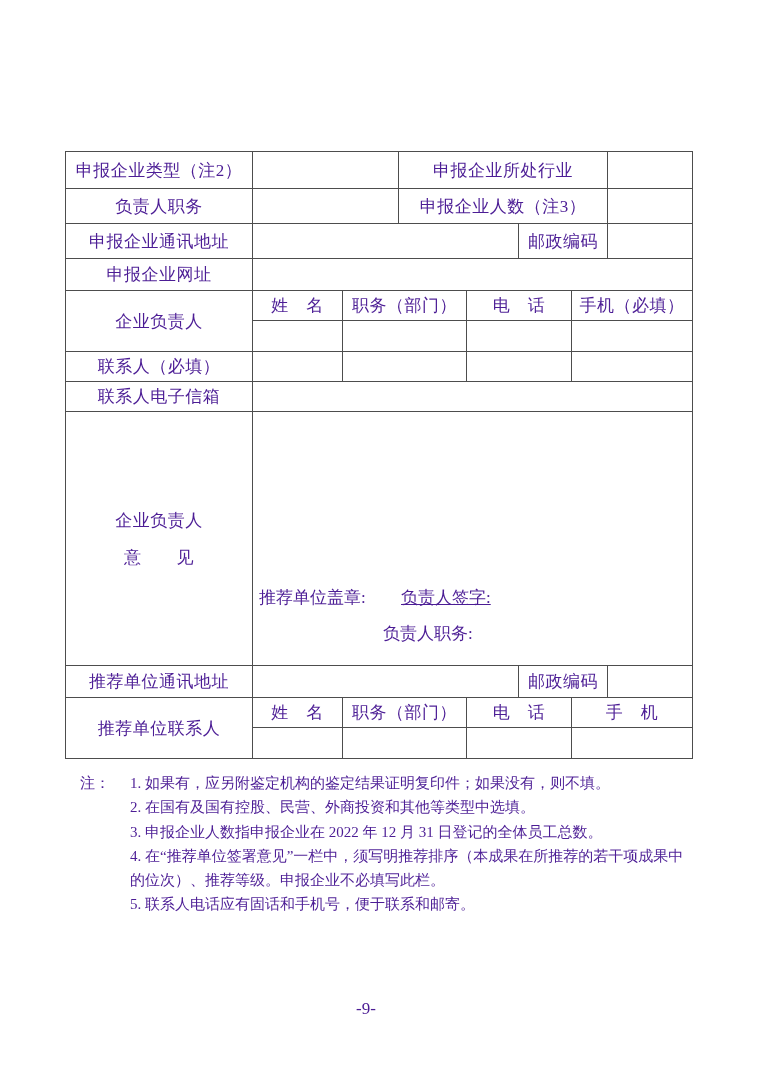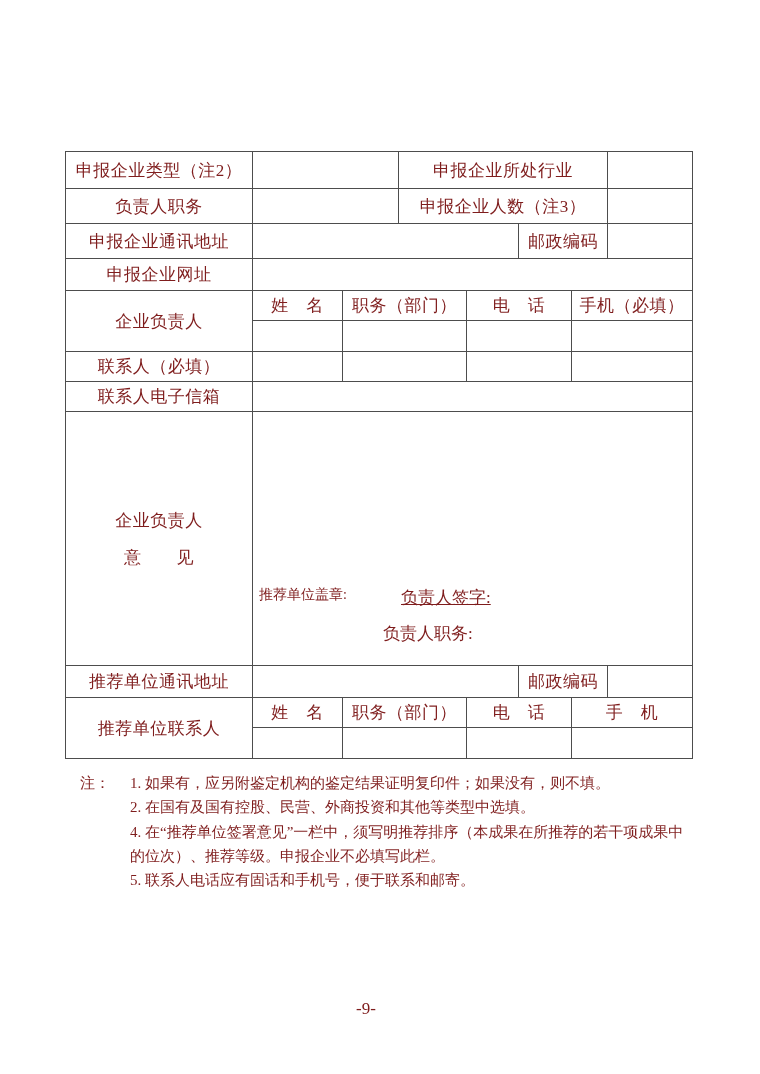--- a/index.html
+++ b/index.html
@@ -1,21 +1,21 @@
 <!DOCTYPE html>
 <html><head>
 <meta charset="utf-8">
 <style>
   html,body{margin:0;padding:0;background:#ffffff;}
   .sheet{
     position:relative;
     width:760px;height:1074px;
     background:#ffffff;
     font-family:"Liberation Serif","DejaVu Serif",serif;
-    color:#7f1d1d;
+    color:#4c1d95;
     overflow:hidden;
   }
   table.form-table{
     position:absolute;left:65px;top:151px;
     border-collapse:collapse;table-layout:fixed;
     width:628px;
   }
   table.form-table td{
     border:1px solid #4d4d4d;
     padding:0;
@@ -23,21 +23,21 @@
     font-size:17px;
     text-align:center;
     overflow:hidden;
   }
   td.lbl{text-align:center;letter-spacing:0.5px;}
   td.lbl-left{text-align:left;padding-left:10px;letter-spacing:0.5px;}
   td.hdr{font-size:16px;letter-spacing:0.5px;}
   td.opinion-label{line-height:37px;}
   .opinion-label .line{display:block;text-align:center;}
   td.opinion-cell{position:relative;text-align:left;}
-  .opinion-cell .seal{position:absolute;left:6px;top:174px;font-size:14px;}
+  .opinion-cell .seal{position:absolute;left:6px;top:174px;font-size:17px;}
   .opinion-cell .sign{position:absolute;left:148px;top:174px;font-size:17px;text-decoration:underline;}
   .opinion-cell .pos{position:absolute;left:130px;top:210px;font-size:17px;}
   .notes{
     position:absolute;left:80px;top:771px;width:614px;
     font-size:15px;line-height:24.3px;
   }
   .notes .prefix{position:absolute;left:0;top:0;}
   .notes .note-items{margin-left:22px;}
   .notes .note-item{display:block;margin-left:28px;}
   .pagenum{
@@ -149,20 +149,21 @@
       <td colspan="2"></td>
     </tr>
   </tbody>
     </table>
 
   <div class="notes">
     <span class="prefix">注：</span>
     <div class="note-items">
       <div class="note-item">1. 如果有，应另附鉴定机构的鉴定结果证明复印件；如果没有，则不填。</div>
       <div class="note-item">2. 在国有及国有控股、民营、外商投资和其他等类型中选填。</div>
+      <div class="note-item">3. 申报企业人数指申报企业在 2022 年 12 月 31 日登记的全体员工总数。</div>
       <div class="note-item">4. 在“推荐单位签署意见”一栏中，须写明推荐排序（本成果在所推荐的若干项成果中的位次）、推荐等级。申报企业不必填写此栏。</div>
       <div class="note-item">5. 联系人电话应有固话和手机号，便于联系和邮寄。</div>
     </div>
   </div>
 
   <div class="pagenum">-9-</div>
 
 </div>
 
 </body></html>

